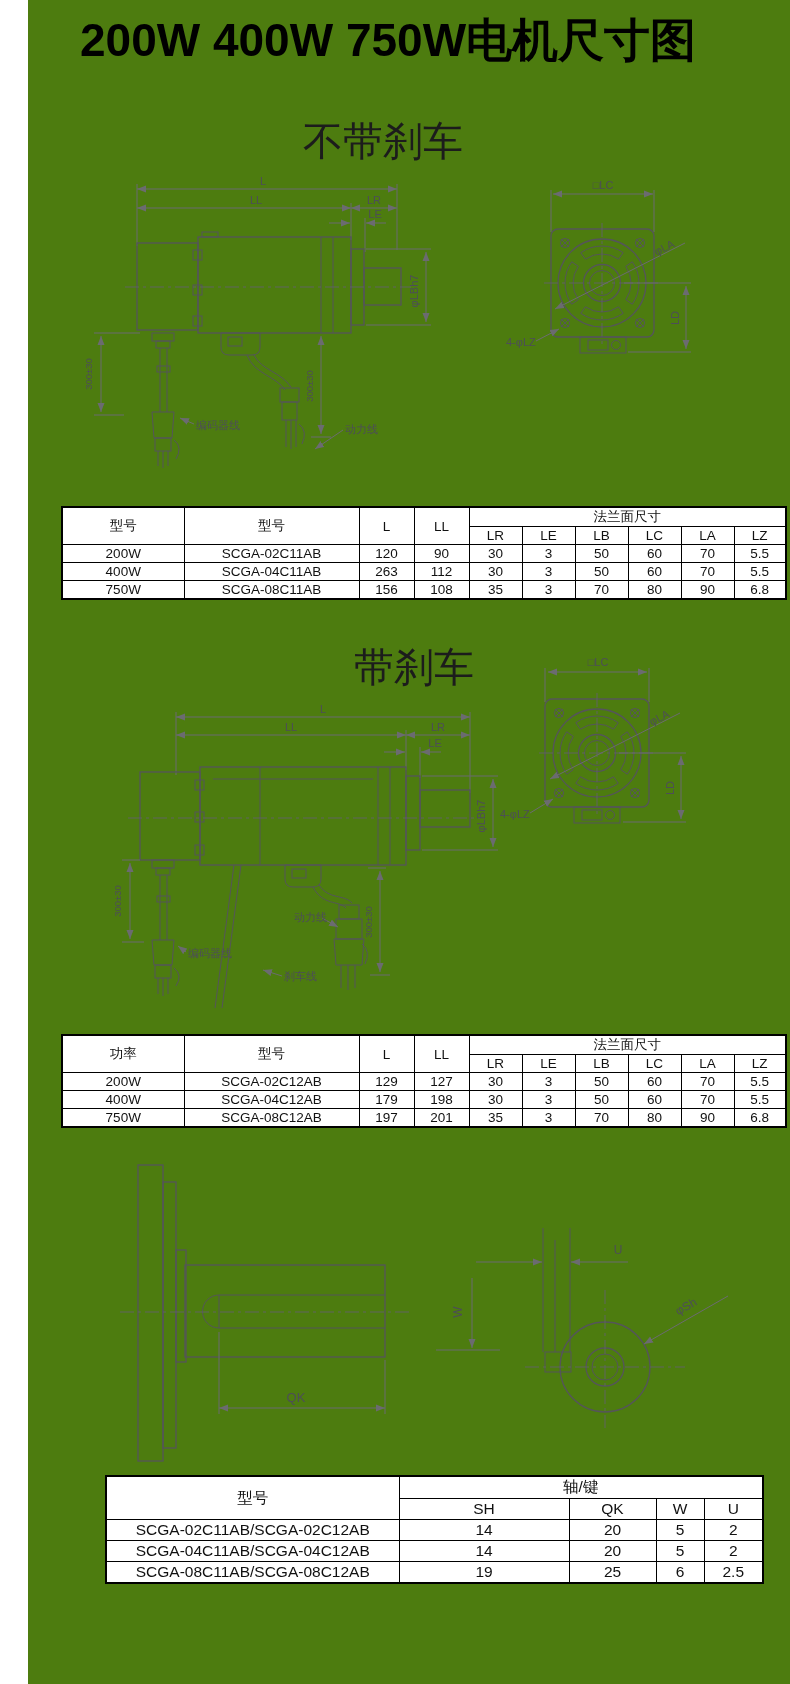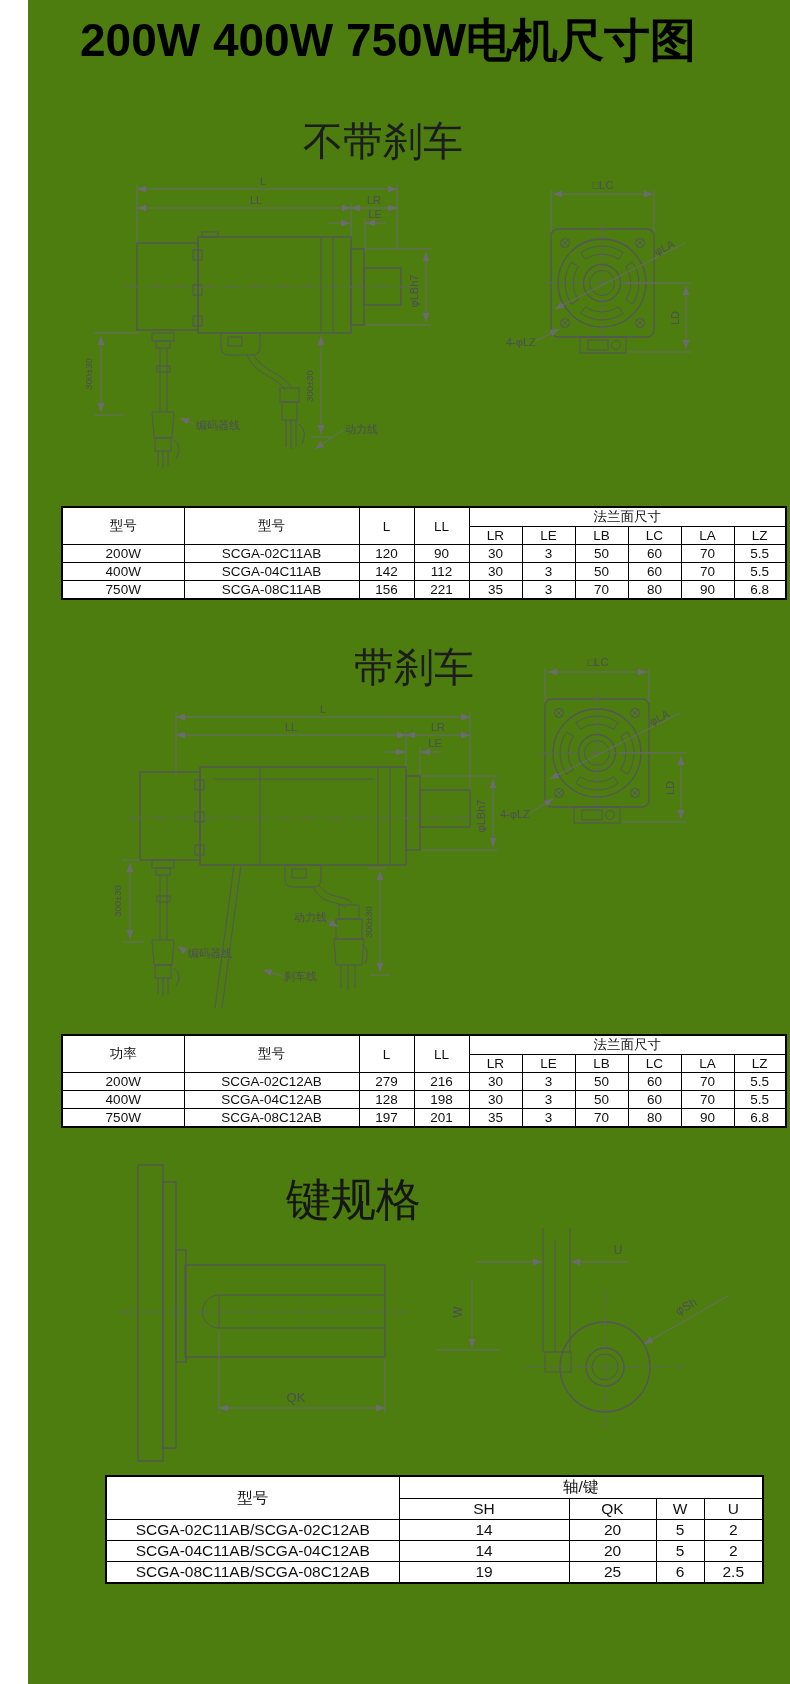--- a/index.html
+++ b/index.html
@@ -206,34 +206,34 @@
       <td>30</td>
       <td>3</td>
       <td>50</td>
       <td>60</td>
       <td>70</td>
       <td>5.5</td>
     </tr>
     <tr>
       <td>400W</td>
       <td>SCGA-04C11AB</td>
-      <td>142</td>
+      <td>263</td>
       <td>112</td>
       <td>30</td>
       <td>3</td>
       <td>50</td>
       <td>60</td>
       <td>70</td>
       <td>5.5</td>
     </tr>
     <tr>
       <td>750W</td>
       <td>SCGA-08C11AB</td>
       <td>156</td>
-      <td>221</td>
+      <td>108</td>
       <td>35</td>
       <td>3</td>
       <td>70</td>
       <td>80</td>
       <td>90</td>
       <td>6.8</td>
     </tr>
   </tbody>
     </table>
 
@@ -388,33 +388,33 @@
       <th>LR</th>
       <th>LE</th>
       <th>LB</th>
       <th>LC</th>
       <th>LA</th>
       <th>LZ</th>
     </tr>
     <tr>
       <td>200W</td>
       <td>SCGA-02C12AB</td>
-      <td>279</td>
-      <td>216</td>
+      <td>129</td>
+      <td>127</td>
       <td>30</td>
       <td>3</td>
       <td>50</td>
       <td>60</td>
       <td>70</td>
       <td>5.5</td>
     </tr>
     <tr>
       <td>400W</td>
       <td>SCGA-04C12AB</td>
-      <td>128</td>
+      <td>179</td>
       <td>198</td>
       <td>30</td>
       <td>3</td>
       <td>50</td>
       <td>60</td>
       <td>70</td>
       <td>5.5</td>
     </tr>
     <tr>
       <td>750W</td>
@@ -424,21 +424,20 @@
       <td>35</td>
       <td>3</td>
       <td>70</td>
       <td>80</td>
       <td>90</td>
       <td>6.8</td>
     </tr>
   </tbody>
     </table>
 
-  <div class="sec3">键规格</div>
 
   <svg class="drawing d3" width="790" height="310" viewBox="0 1160 790 310">
     <defs>
       <marker id="a3" viewBox="0 0 10 8" markerWidth="10" markerHeight="8" refX="9" refY="4" orient="auto-start-reverse" markerUnits="userSpaceOnUse">
         <path d="M0,0.5 L9,4 L0,7.5 Z" fill="#6b6b70"></path>
       </marker>
     </defs>
 
     <g>
       <rect class="bl" x="110" y="1165" width="25" height="296"></rect>

